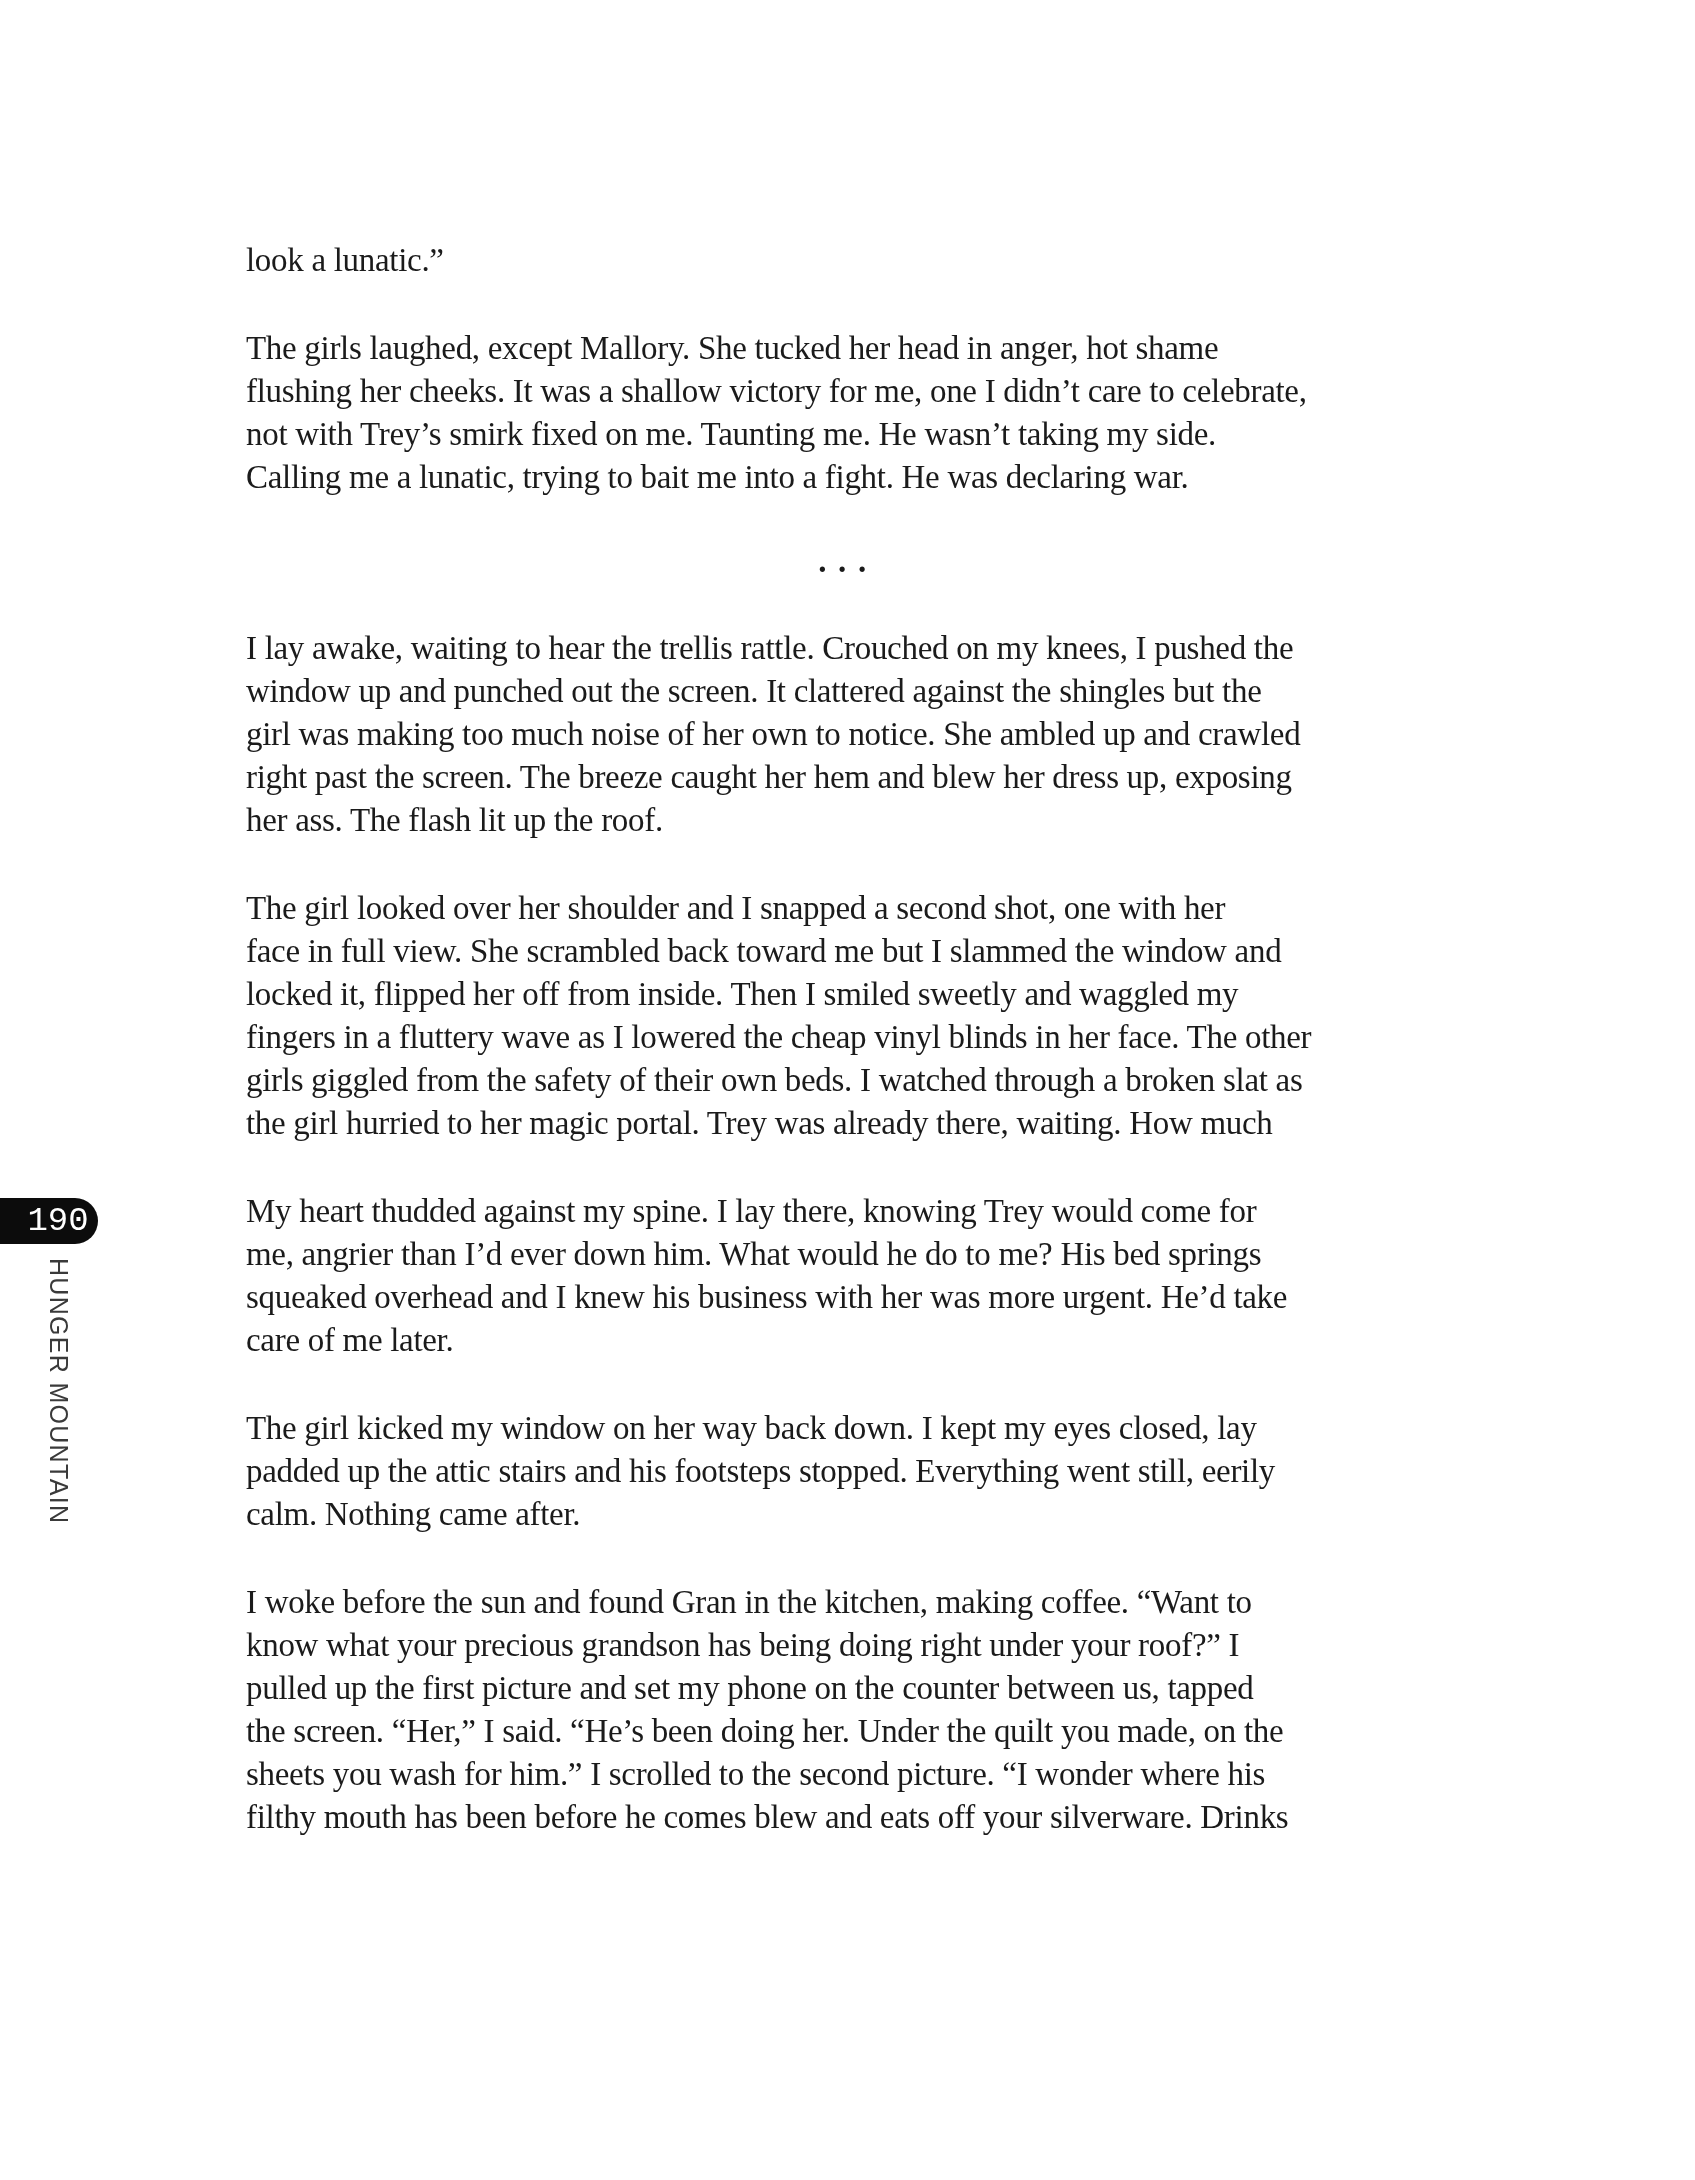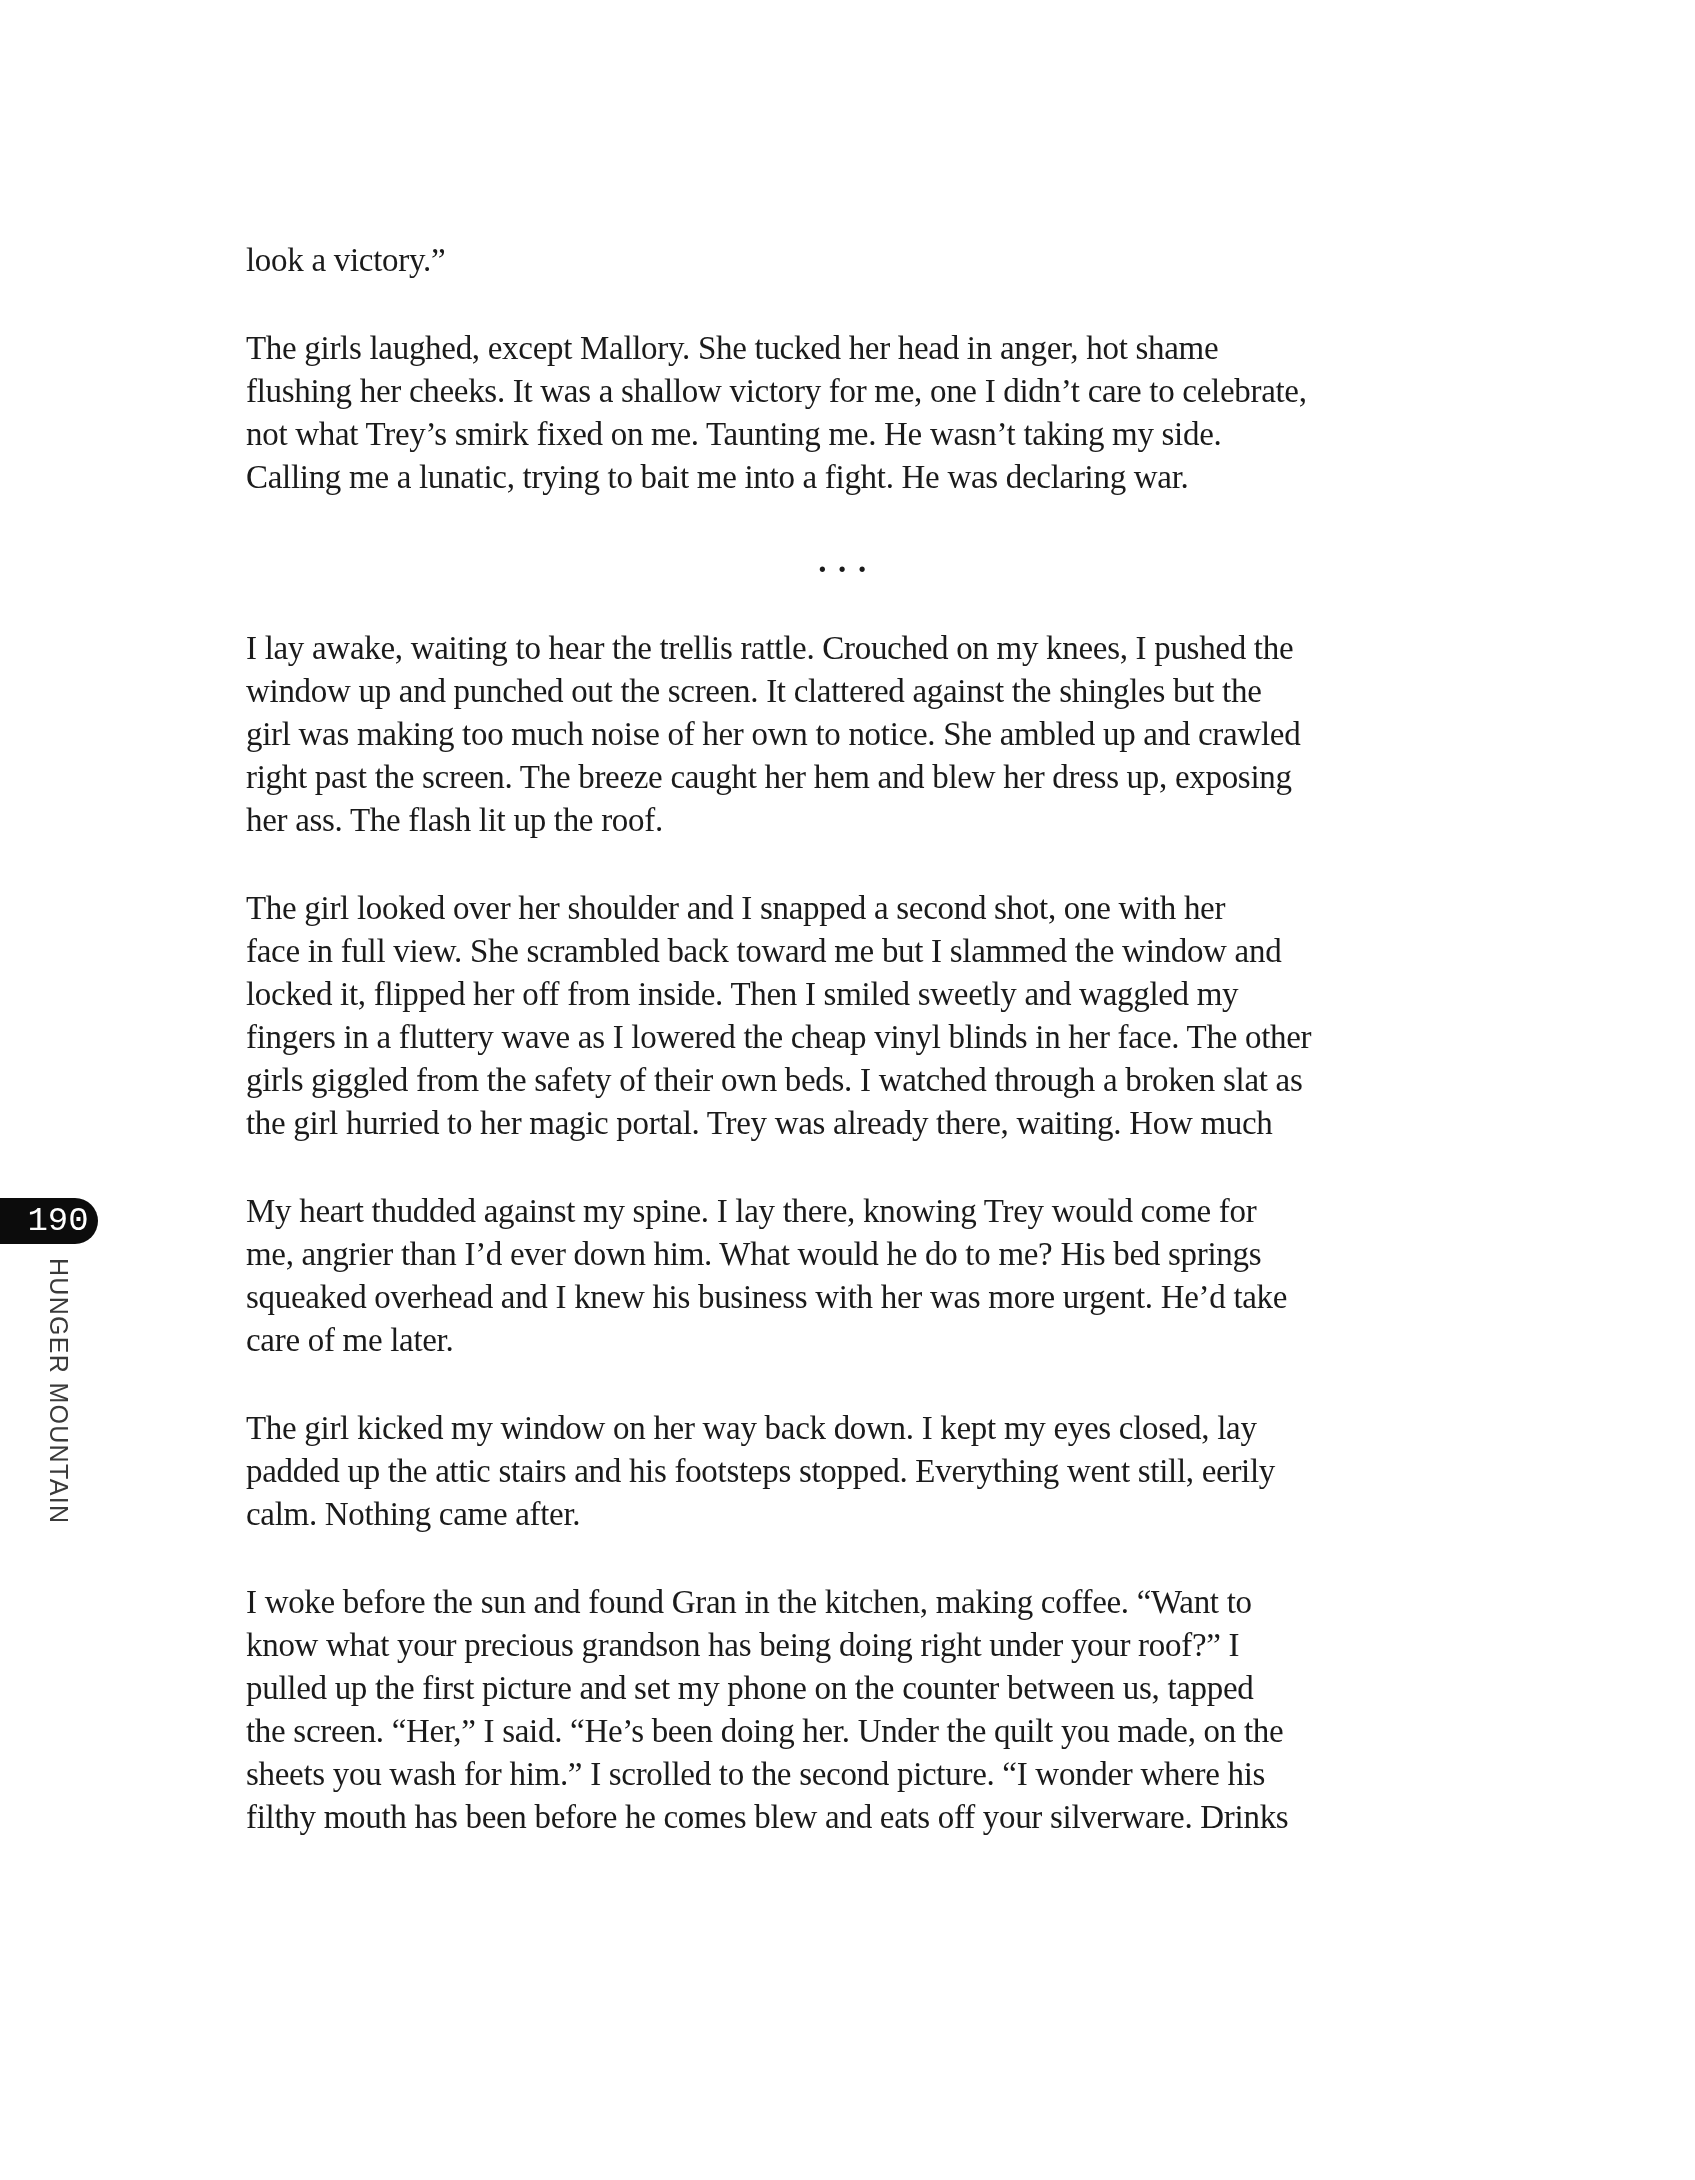--- a/index.html
+++ b/index.html
@@ -75,26 +75,26 @@
 <body style="background: rgb(255, 255, 255);">
 
 <div class="page-badge" style="background: rgb(12, 12, 12); color: rgb(255, 255, 255);">
   <span>190</span>
 </div>
 
 <div class="journal-title" style="color: rgb(58, 58, 58);">HUNGER MOUNTAIN</div>
 
 <main class="story-column" id="story-column" style="color: rgb(27, 27, 27);">
     <p class="paragraph">
-      <span class="text-line">look a victory.”</span>
+      <span class="text-line">look a lunatic.”</span>
     </p>
     <p class="paragraph">
       <span class="text-line">The girls laughed, except Mallory. She tucked her head in anger, hot shame</span>
       <span class="text-line">flushing her cheeks. It was a shallow victory for me, one I didn’t care to celebrate,</span>
-      <span class="text-line">not what Trey’s smirk fixed on me. Taunting me. He wasn’t taking my side.</span>
+      <span class="text-line">not with Trey’s smirk fixed on me. Taunting me. He wasn’t taking my side.</span>
       <span class="text-line">Calling me a lunatic, trying to bait me into a fight. He was declaring war.</span>
     </p>
     <div class="section-break">. . .</div>
     <p class="paragraph">
       <span class="text-line">I lay awake, waiting to hear the trellis rattle. Crouched on my knees, I pushed the</span>
       <span class="text-line">window up and punched out the screen. It clattered against the shingles but the</span>
       <span class="text-line">girl was making too much noise of her own to notice. She ambled up and crawled</span>
       <span class="text-line">right past the screen. The breeze caught her hem and blew her dress up, exposing</span>
       <span class="text-line">her ass. The flash lit up the roof.</span>
     </p>

